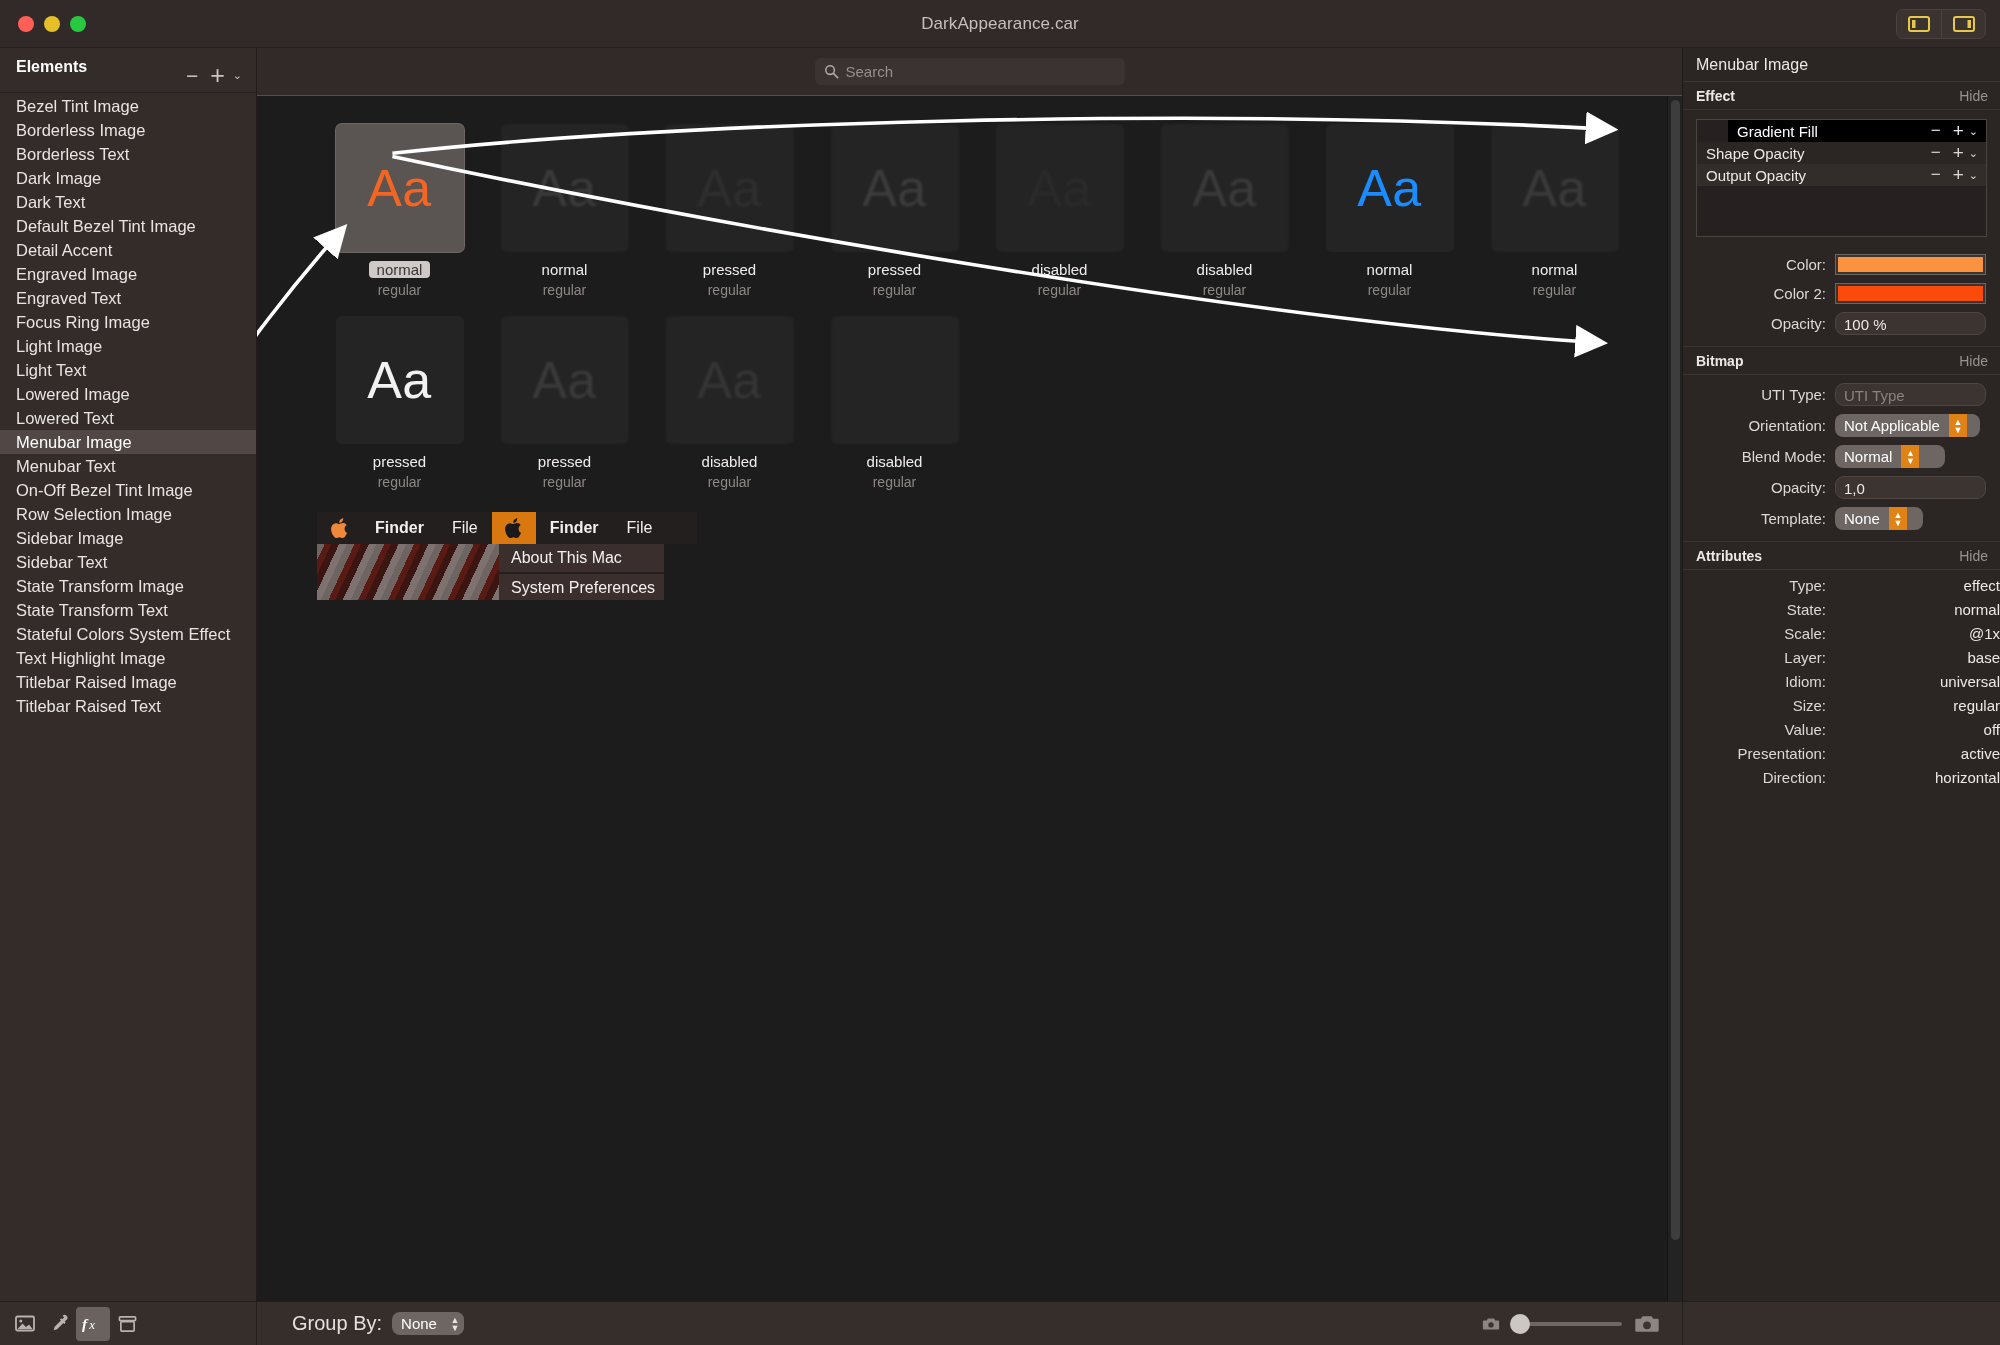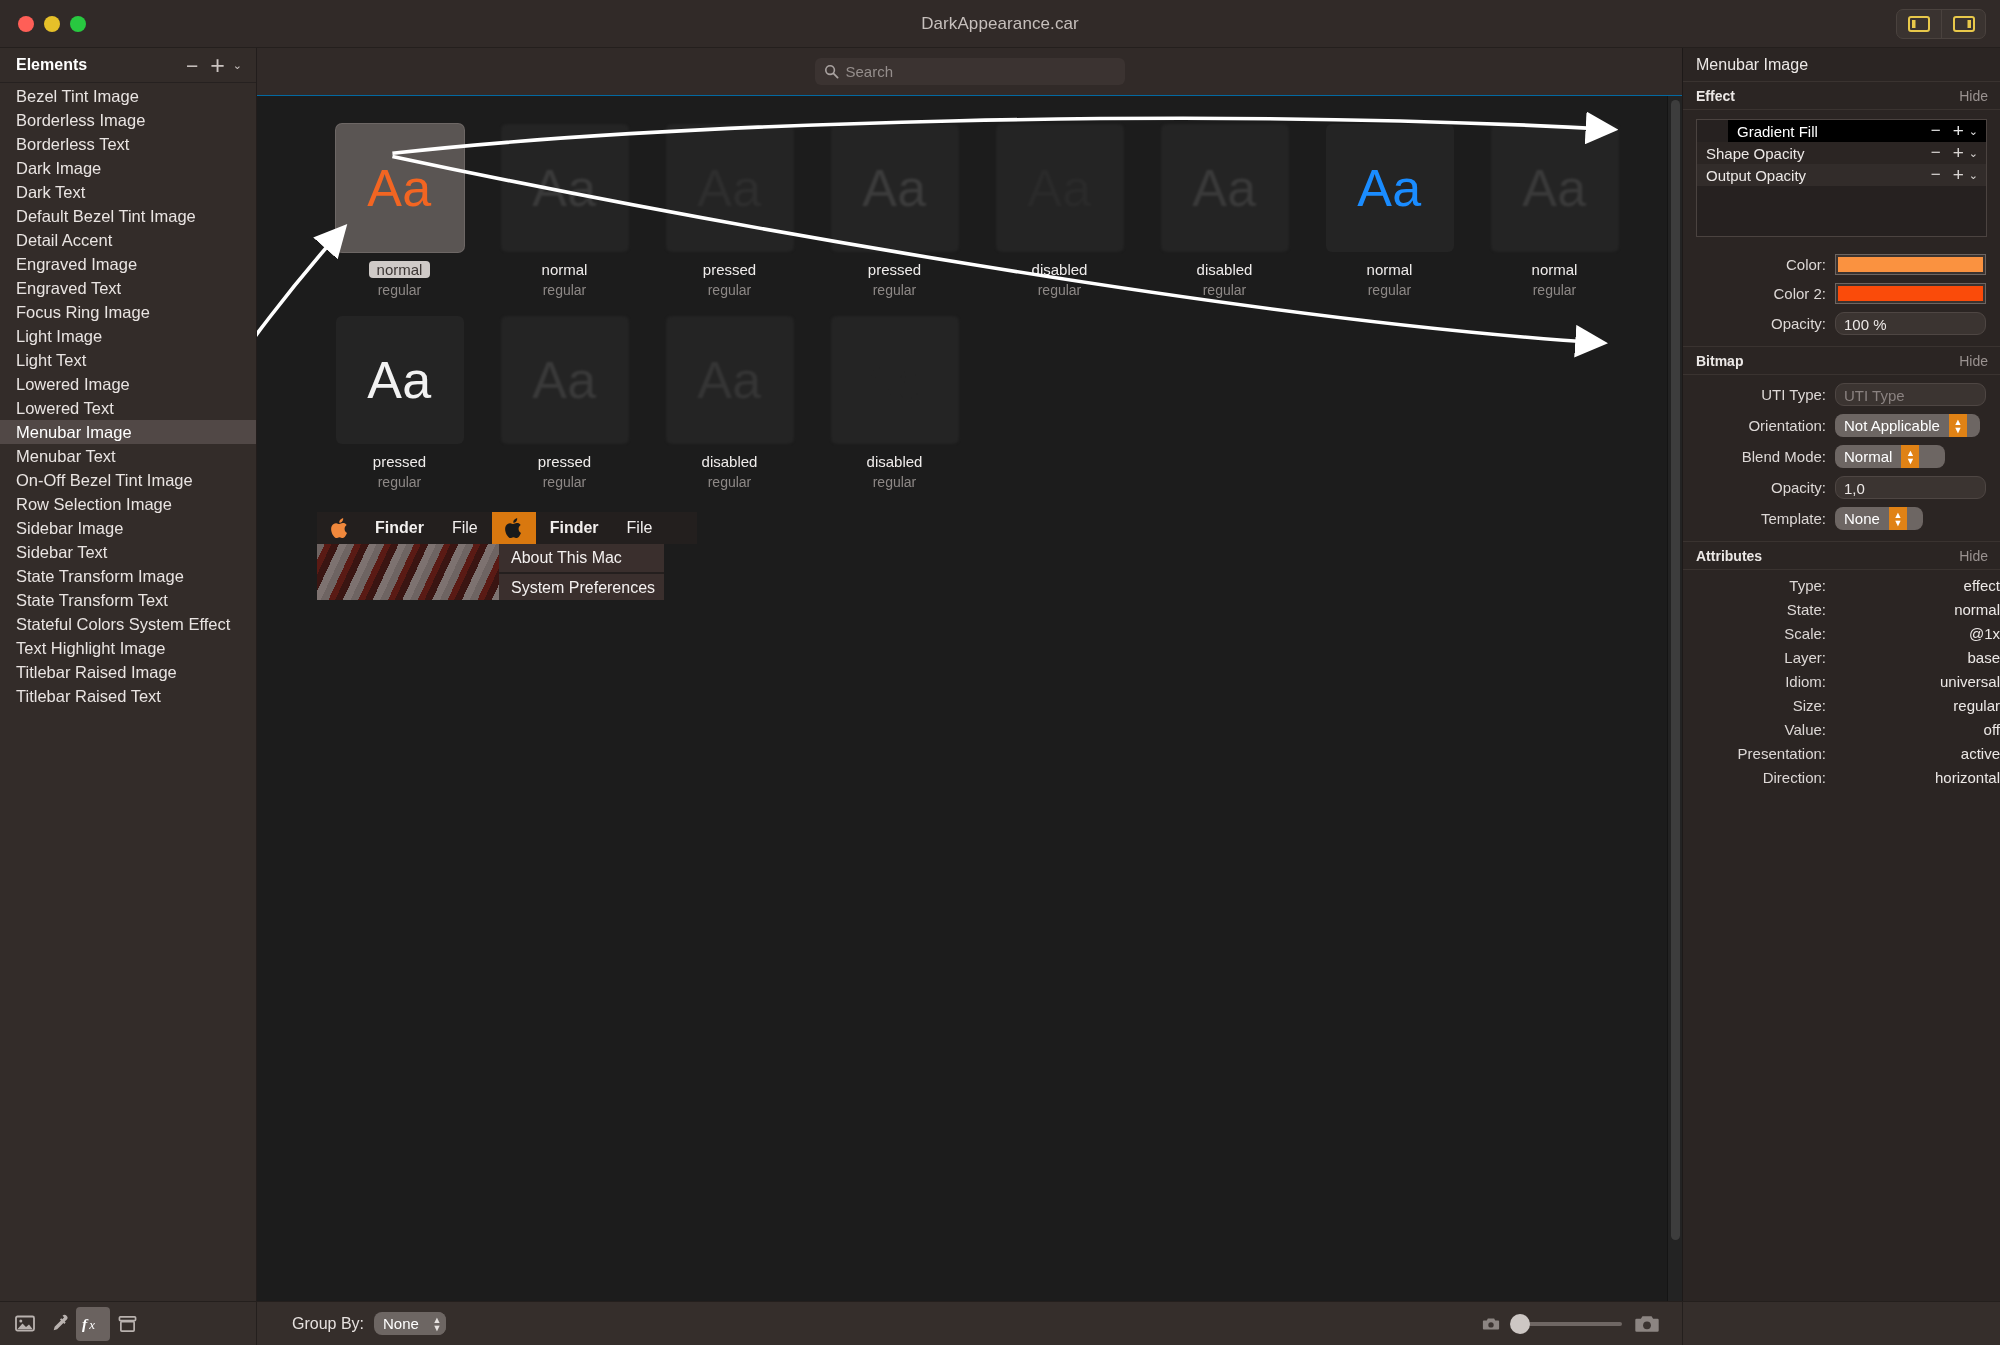--- a/index.html
+++ b/index.html
@@ -49,23 +49,24 @@
 
   
   .sidebar {
     width: 257px; flex: 0 0 257px;
     background: #332c29;
     display: flex; flex-direction: column;
     border-right: 1px solid #221d1c;
   }
   .sb-header {
     height: 35px; flex: 0 0 35px;
-    display: flex; align-items: center;
+    display: flex; 
     padding: 0 14px 0 16px;
     border-bottom: 1px solid #262120;
+    margin-top: 10px;
   }
   .sb-title { font-size: 16px; font-weight: bold; color: #ffffff; flex: 1; }
   .sb-actions { display: flex; align-items: center; gap: 12px; color: #c8c1be; }
   .minus-ic { font-size: 21px; line-height: 1; color: #cbc4c1; }
   .plus-ic { font-size: 25px; line-height: 1; color: #cbc4c1; }
   .chev-ic { font-size: 11px; line-height: 1; color: #cbc4c1; margin-left: -4px; }
 
   .sb-list { flex: 1; overflow: hidden; padding-top: 1px; }
   .sb-item {
     height: 24px; line-height: 24px;
@@ -240,21 +241,21 @@
     height: 44px; flex: 0 0 44px;
     background: #352e2b; display: flex; align-items: center;
     border-top: 1px solid #241f1d;
   }
   .bt-left { width: 257px; flex: 0 0 257px; display: flex; align-items: center;
              gap: 0; padding-left: 8px; border-right: 1px solid #241f1d; height: 100%; }
   .bt-ic { width: 34px; height: 34px; display: flex; align-items: center;
            justify-content: center; color: #b9b2af; border-radius: 4px; }
   .bt-ic.active { background: #6a625f; color: #fff; }
   .bt-center { flex: 1; display: flex; align-items: center; padding-left: 35px; height:100%; }
-  .gb-label { font-size: 16px; color: #e6e1df; margin-right: 10px; }
+  .gb-label { font-size: 20px; color: #e6e1df; margin-right: 10px; }
   .zoomwrap { margin-left: auto; display: flex; align-items: center; gap: 12px;
               padding-right: 22px; }
   .slider { position: relative; width: 110px; height: 4px; background: #6f6764; border-radius: 2px; }
   .slider .knob { position: absolute; left: -2px; top: -8px; width: 20px; height: 20px;
                   border-radius: 50%; background: #cdc7c4; }
   .bt-right { width: 318px; flex: 0 0 318px; height: 100%; border-left: 1px solid #241f1d; }
 </style>
 </head>
 <body>
 

